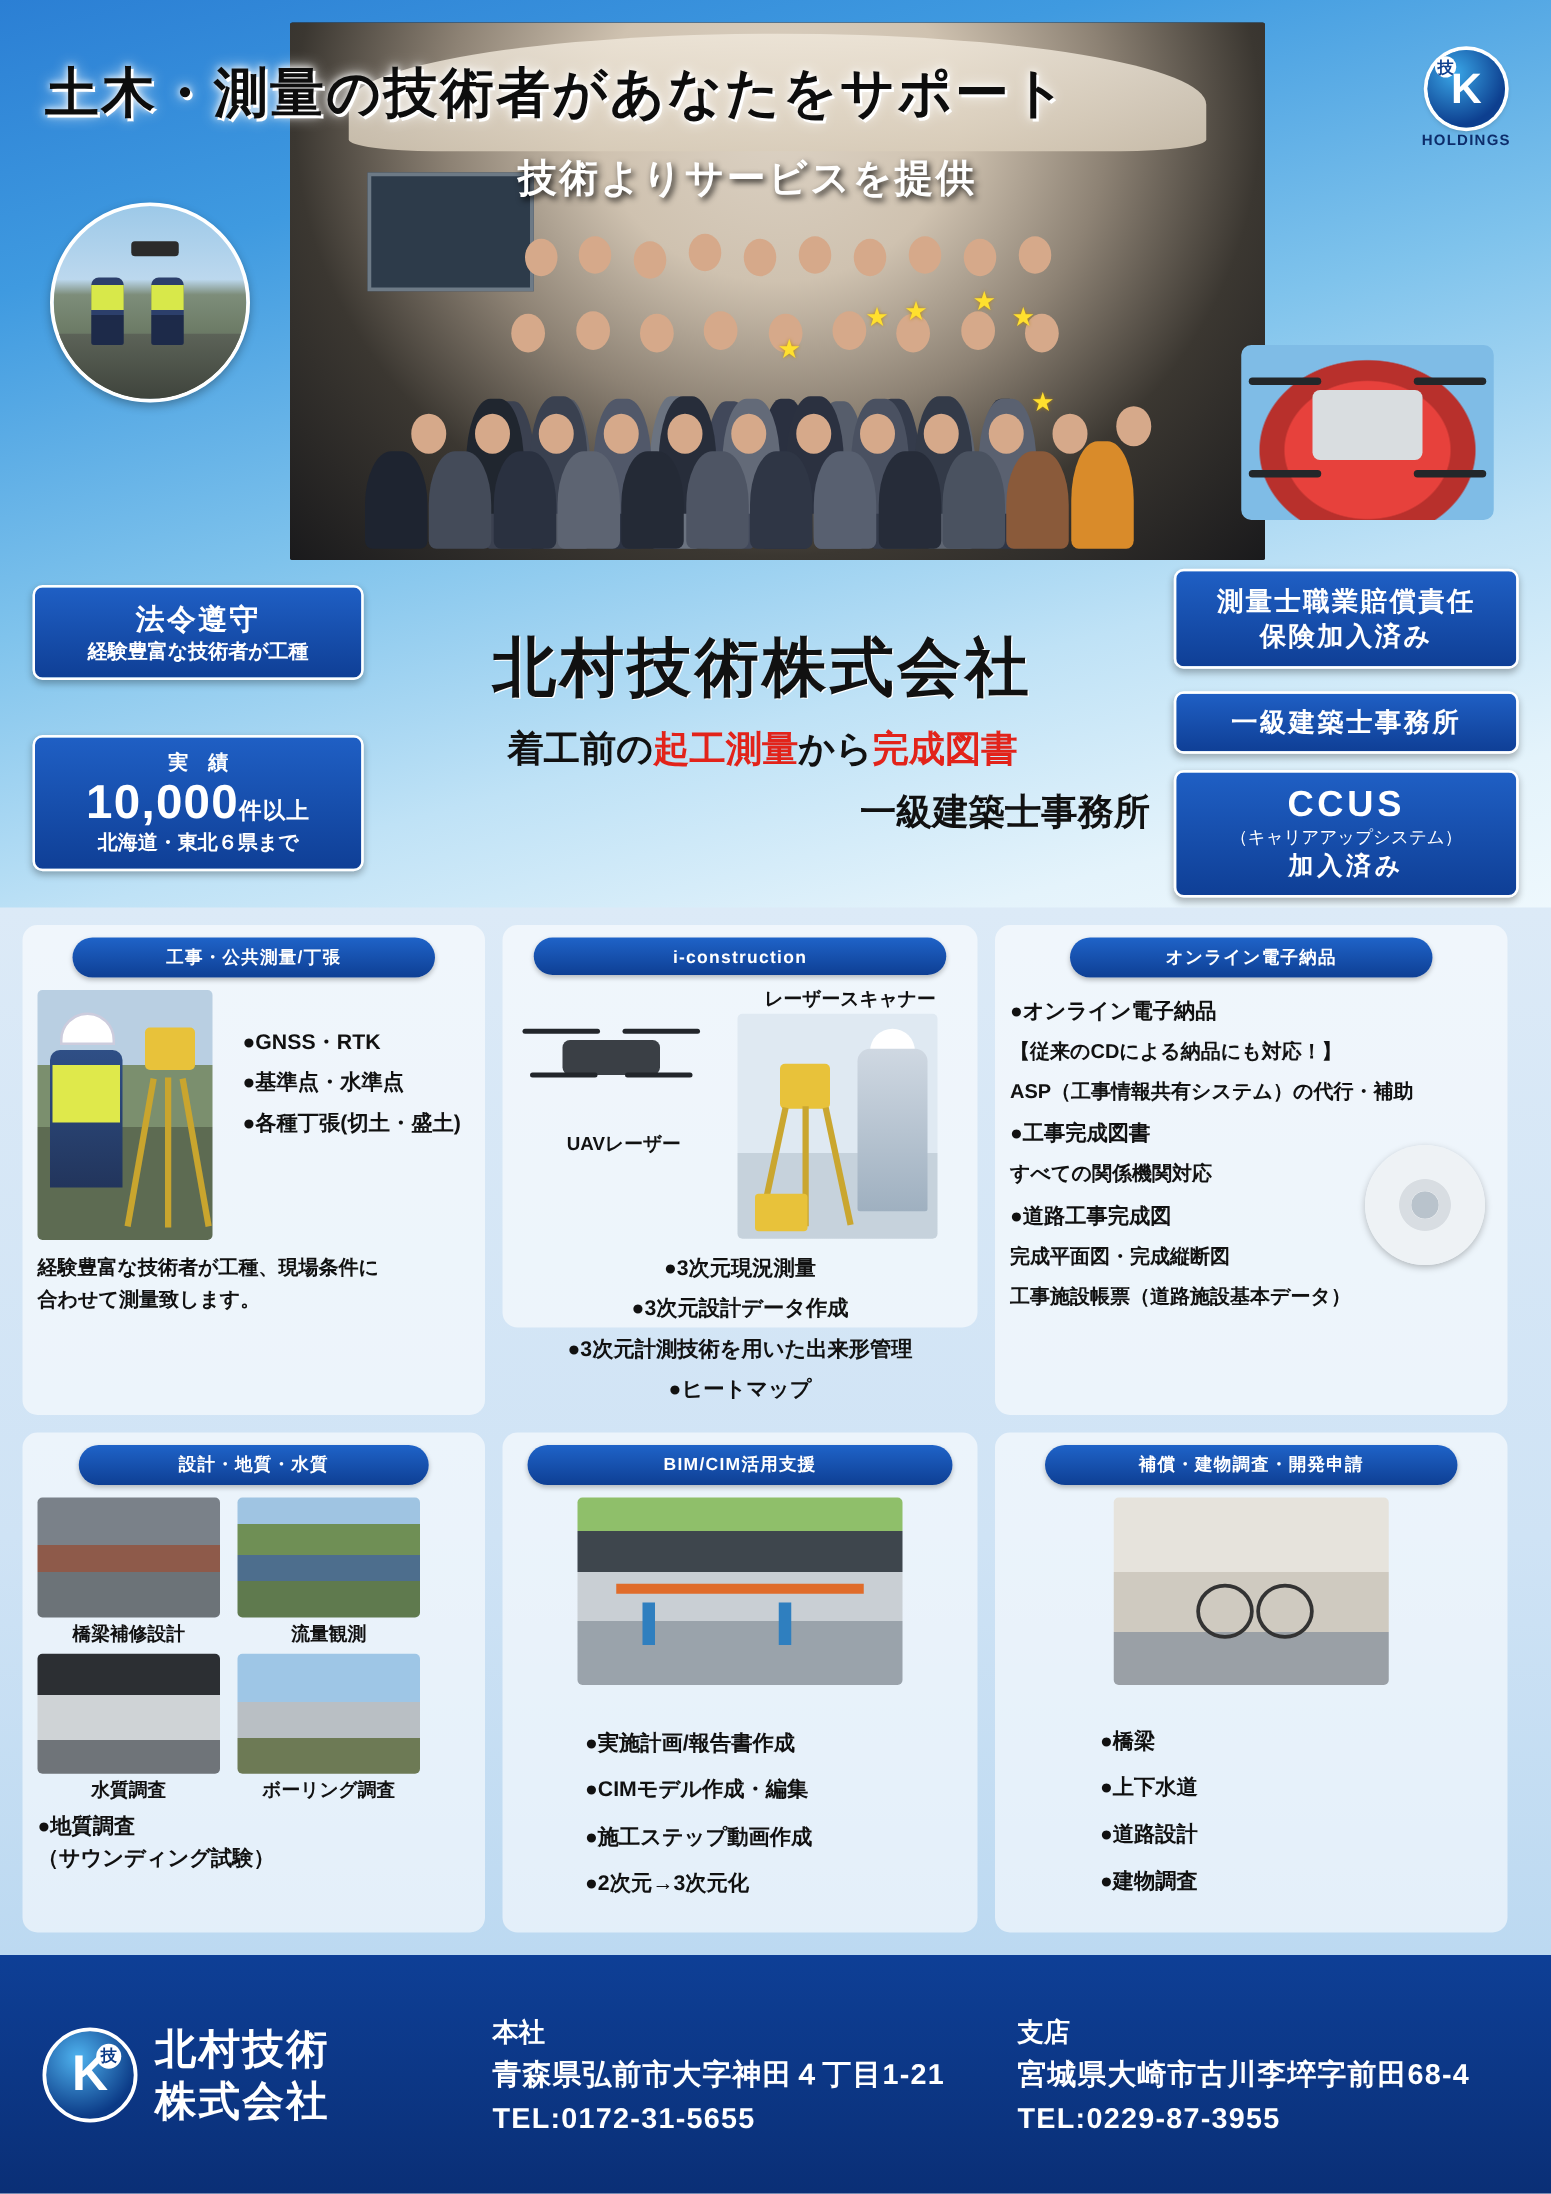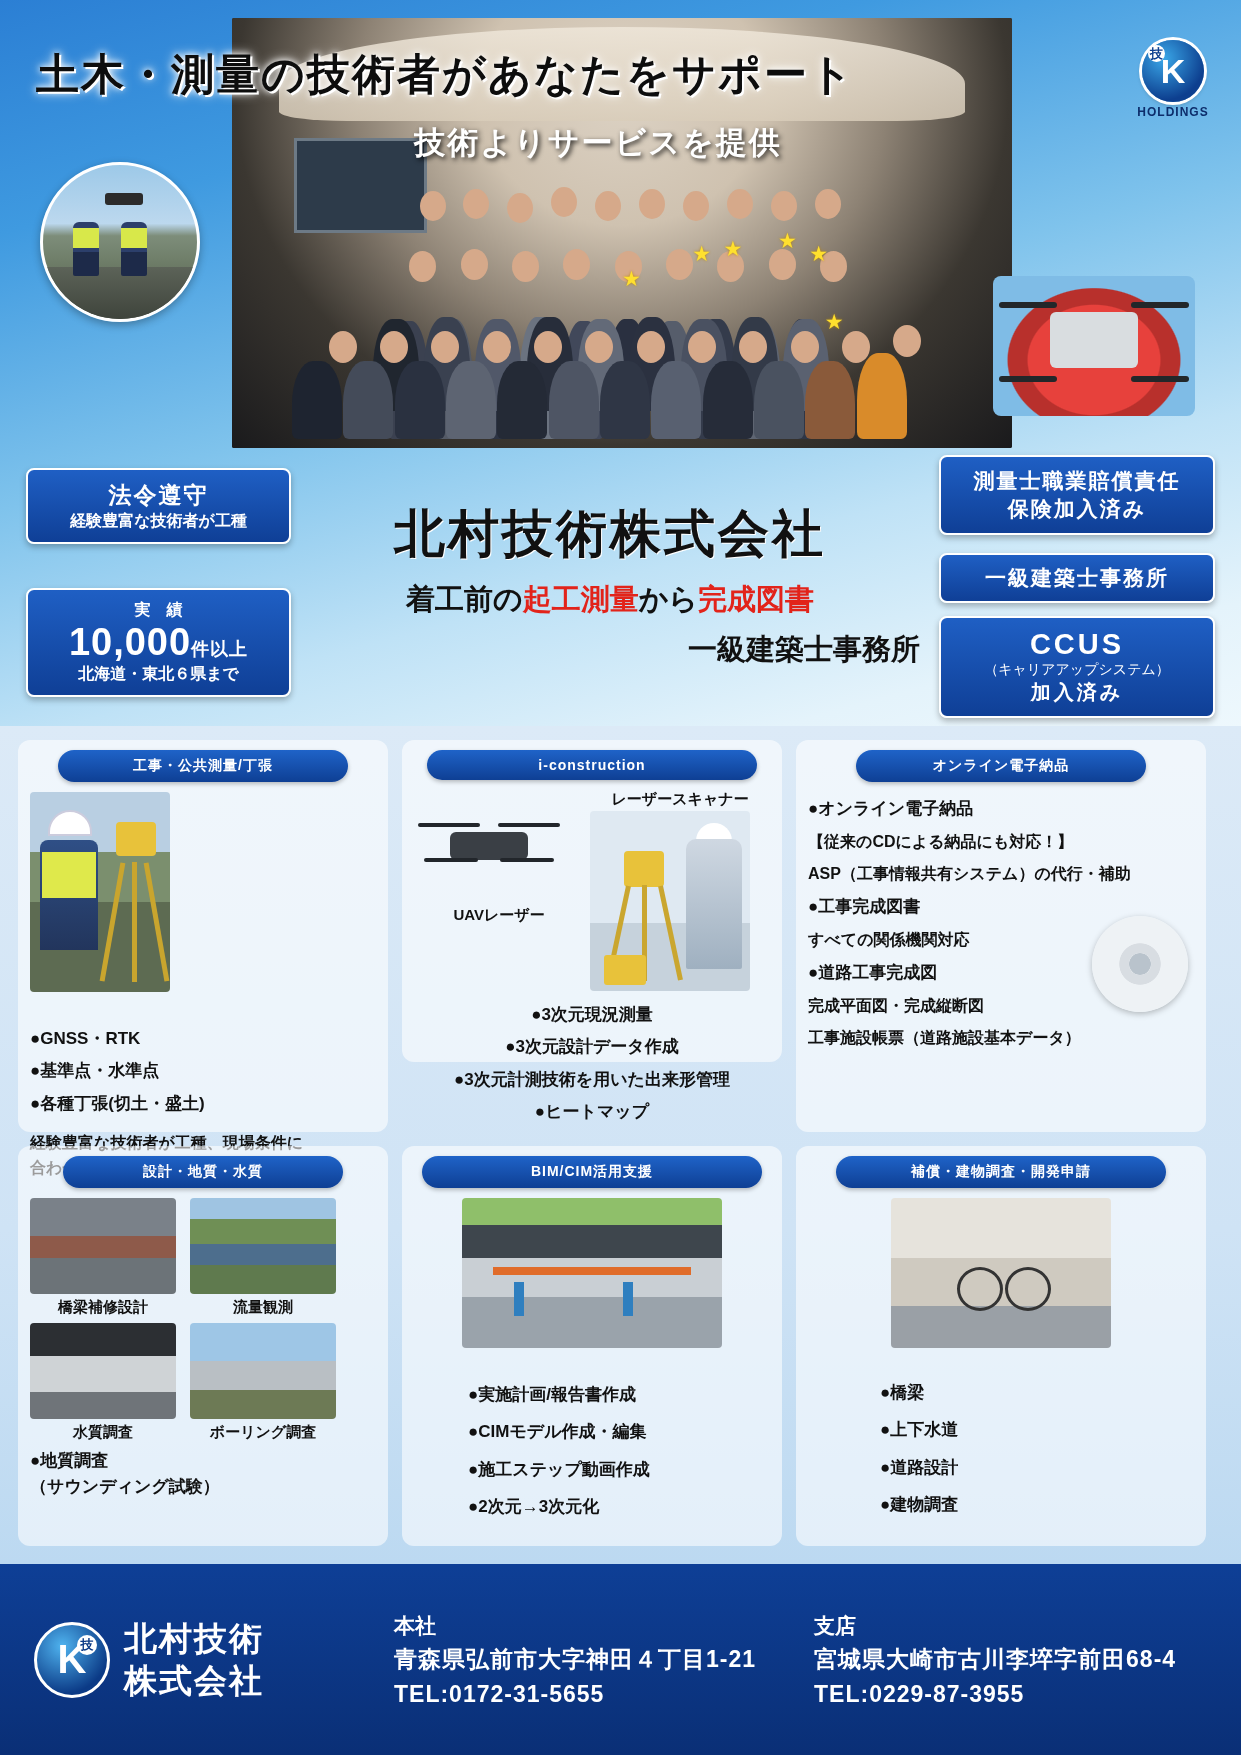--- a/index.html
+++ b/index.html
@@ -373,21 +373,21 @@
   </div>
   <div class="tagline2">一級建築士事務所</div>
 </div>
 
 <div class="services">
 
   <div class="row">
 
     <div class="card" style="width:370px;height:392px;">
       <div class="card-title" style="width:290px">工事・公共測量/丁張</div>
-      <div style="display:flex;gap:5px;flex-direction:column;">
+      <div style="display:flex;gap:24px;">
         <div class="photo ph-surveyor">
           <div class="helmet"></div>
           <div class="sv-body"></div>
           <div class="sv-vest"></div>
           <div class="tripod">
             <div class="head"></div>
             <div class="leg" style="left:6px;transform:rotate(10deg);"></div>
             <div class="leg" style="left:28px;"></div>
             <div class="leg" style="left:50px;transform:rotate(-10deg);"></div>
           </div>

